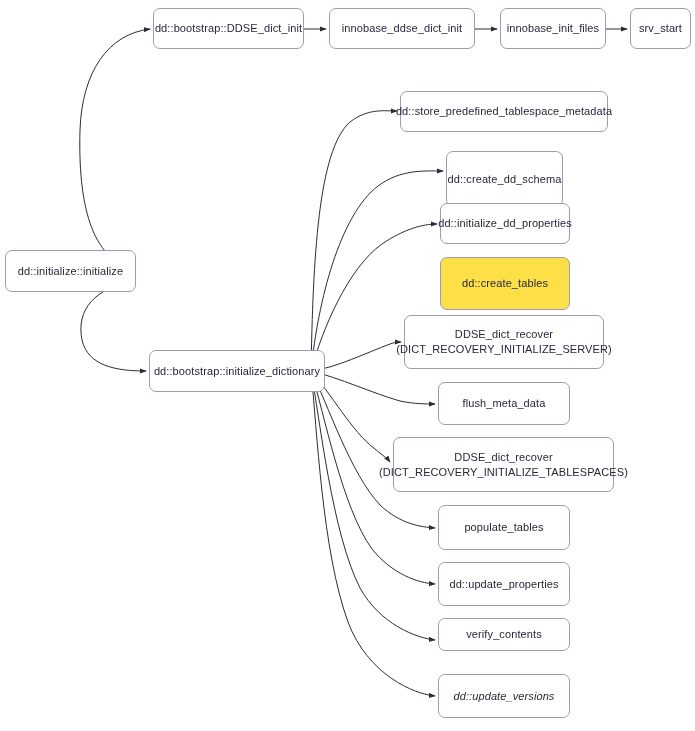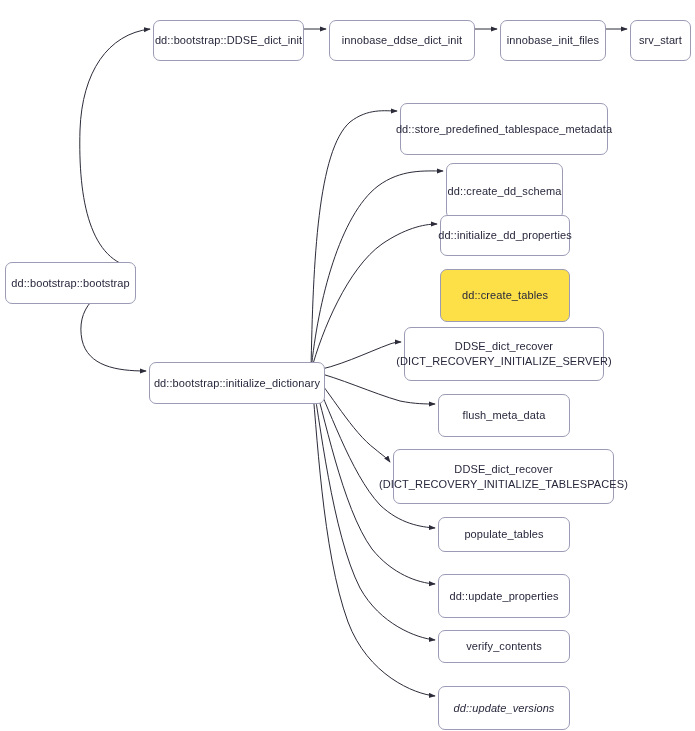--- a/index.html
+++ b/index.html
@@ -37,21 +37,20 @@
     border-radius: 7px;
     color: #27273c;
     display: flex;
     align-items: center;
     justify-content: center;
     text-align: center;
     line-height: 1.32;
     letter-spacing: 0.1px;
     font-size: 11px;
     padding: 0 4px;
-    margin-top: 12px;
   }
   .node-label {
     display: block;
     white-space: pre-line;
   }
 </style>
 </head>
 <body>
 
 <div id="diagram-canvas">
@@ -76,38 +75,38 @@
         <path d="M 311,371 C 330,392 352,432 375,449 C 382,455 387,458 390,462" fill="none" stroke="#2b2b3a" stroke-width="1" marker-end="url(#arrowhead)"></path>
         <path d="M 311,371 C 328,404 350,473 380,505 C 400,524 421,527 435,528" fill="none" stroke="#2b2b3a" stroke-width="1" marker-end="url(#arrowhead)"></path>
         <path d="M 311,371 C 324,412 342,508 372,549 C 392,574 418,583 435,584" fill="none" stroke="#2b2b3a" stroke-width="1" marker-end="url(#arrowhead)"></path>
         <path d="M 311,371 C 320,420 332,533 360,588 C 380,624 416,638 435,640" fill="none" stroke="#2b2b3a" stroke-width="1" marker-end="url(#arrowhead)"></path>
         <path d="M 311,371 C 317,428 322,551 348,622 C 368,675 414,694 435,696" fill="none" stroke="#2b2b3a" stroke-width="1" marker-end="url(#arrowhead)"></path>
       </g>
   </svg>
 
   <div id="node-group">
       <div class="node" style="left: 5px; top: 250px; width: 131px; height: 42px; background: rgb(255, 255, 255); border-color: rgb(155, 155, 182); color: rgb(39, 39, 60);">
-        <span class="node-label">dd::bootstrap::bootstrap</span>
+        <span class="node-label">dd::initialize::initialize</span>
       </div>
       <div class="node" style="left: 153px; top: 8px; width: 151px; height: 41px; background: rgb(255, 255, 255); border-color: rgb(155, 155, 182); color: rgb(39, 39, 60);">
         <span class="node-label">dd::bootstrap::DDSE_dict_init</span>
       </div>
       <div class="node" style="left: 329px; top: 8px; width: 146px; height: 41px; background: rgb(255, 255, 255); border-color: rgb(155, 155, 182); color: rgb(39, 39, 60);">
         <span class="node-label">innobase_ddse_dict_init</span>
       </div>
       <div class="node" style="left: 500px; top: 8px; width: 106px; height: 41px; background: rgb(255, 255, 255); border-color: rgb(155, 155, 182); color: rgb(39, 39, 60);">
         <span class="node-label">innobase_init_files</span>
       </div>
       <div class="node" style="left: 630px; top: 8px; width: 61px; height: 41px; background: rgb(255, 255, 255); border-color: rgb(155, 155, 182); color: rgb(39, 39, 60);">
         <span class="node-label">srv_start</span>
       </div>
       <div class="node" style="left: 149px; top: 350px; width: 176px; height: 42px; background: rgb(255, 255, 255); border-color: rgb(155, 155, 182); color: rgb(39, 39, 60);">
         <span class="node-label">dd::bootstrap::initialize_dictionary</span>
       </div>
-      <div class="node" style="left: 400px; top: 91px; width: 208px; height: 52px; background: rgb(255, 255, 255); border-color: rgb(155, 155, 182); color: rgb(39, 39, 60);">
+      <div class="node" style="left: 400px; top: 91px; width: 208px; height: 41px; background: rgb(255, 255, 255); border-color: rgb(155, 155, 182); color: rgb(39, 39, 60);">
         <span class="node-label">dd::store_predefined_tablespace_metadata</span>
       </div>
       <div class="node" style="left: 446px; top: 151px; width: 117px; height: 56px; background: rgb(255, 255, 255); border-color: rgb(155, 155, 182); color: rgb(39, 39, 60);">
         <span class="node-label">dd::create_dd_schema</span>
       </div>
       <div class="node" style="left: 440px; top: 203px; width: 130px; height: 41px; background: rgb(255, 255, 255); border-color: rgb(155, 155, 182); color: rgb(39, 39, 60);">
         <span class="node-label">dd::initialize_dd_properties</span>
       </div>
       <div class="node" style="left: 440px; top: 257px; width: 130px; height: 53px; background: #fde047; border-color: rgb(155, 155, 182); color: rgb(39, 39, 60);">
         <span class="node-label">dd::create_tables</span>
@@ -116,21 +115,21 @@
         <span class="node-label">DDSE_dict_recover
 (DICT_RECOVERY_INITIALIZE_SERVER)</span>
       </div>
       <div class="node" style="left: 438px; top: 382px; width: 132px; height: 43px; background: rgb(255, 255, 255); border-color: rgb(155, 155, 182); color: rgb(39, 39, 60);">
         <span class="node-label">flush_meta_data</span>
       </div>
       <div class="node" style="left: 393px; top: 437px; width: 221px; height: 55px; background: rgb(255, 255, 255); border-color: rgb(155, 155, 182); color: rgb(39, 39, 60);">
         <span class="node-label">DDSE_dict_recover
 (DICT_RECOVERY_INITIALIZE_TABLESPACES)</span>
       </div>
-      <div class="node" style="left: 438px; top: 505px; width: 132px; height: 35px; background: rgb(255, 255, 255); border-color: rgb(155, 155, 182); color: rgb(39, 39, 60);">
+      <div class="node" style="left: 438px; top: 505px; width: 132px; height: 45px; background: rgb(255, 255, 255); border-color: rgb(155, 155, 182); color: rgb(39, 39, 60);">
         <span class="node-label">populate_tables</span>
       </div>
       <div class="node" style="left: 438px; top: 562px; width: 132px; height: 44px; background: rgb(255, 255, 255); border-color: rgb(155, 155, 182); color: rgb(39, 39, 60);">
         <span class="node-label">dd::update_properties</span>
       </div>
       <div class="node" style="left: 438px; top: 618px; width: 132px; height: 33px; background: rgb(255, 255, 255); border-color: rgb(155, 155, 182); color: rgb(39, 39, 60);">
         <span class="node-label">verify_contents</span>
       </div>
       <div class="node" style="left: 438px; top: 674px; width: 132px; height: 44px; background: rgb(255, 255, 255); border-color: rgb(155, 155, 182); color: rgb(39, 39, 60); font-style: italic;">
         <span class="node-label">dd::update_versions</span>

